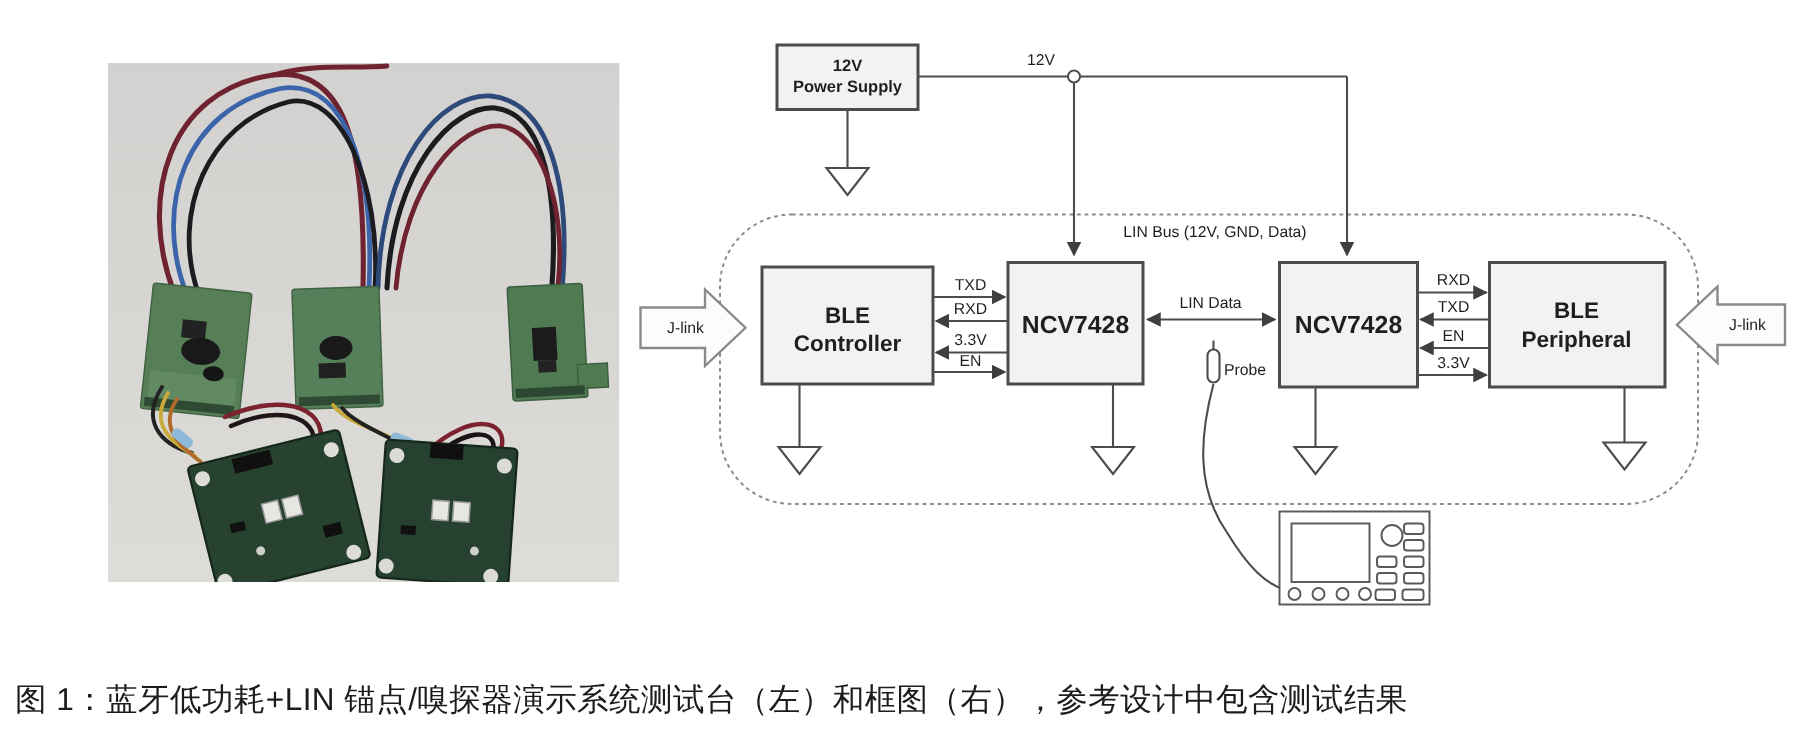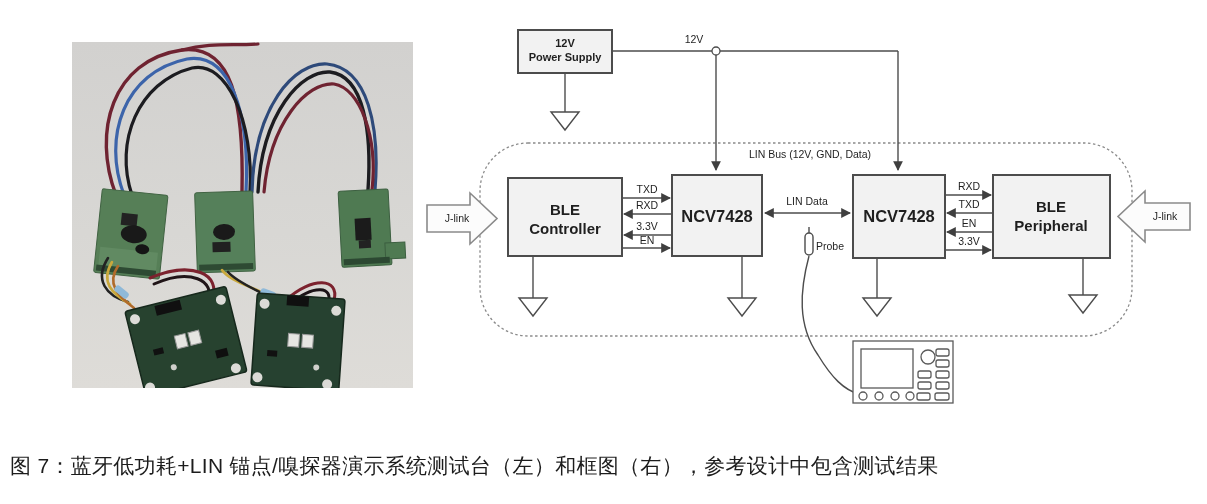--- a/index.html
+++ b/index.html
@@ -240,14 +240,14 @@
       <rect class="osc" x="918" y="382" width="13" height="7" rx="2"></rect>
       <rect class="osc" x="917" y="393" width="13" height="7" rx="2"></rect>
       <rect class="osc" x="935" y="393" width="14" height="7" rx="2"></rect>
       <circle class="osc" cx="863" cy="396" r="4"></circle>
       <circle class="osc" cx="879" cy="396" r="4"></circle>
       <circle class="osc" cx="895" cy="396" r="4"></circle>
       <circle class="osc" cx="910" cy="396" r="4"></circle>
     </g>
   </svg>
 
-  <div id="caption">图 7：蓝牙低功耗+LIN 锚点/嗅探器演示系统测试台（左）和框图（右），参考设计中包含测试结果</div>
+  <div id="caption">图 1：蓝牙低功耗+LIN 锚点/嗅探器演示系统测试台（左）和框图（右），参考设计中包含测试结果</div>
 </div>
 
 </body></html>

